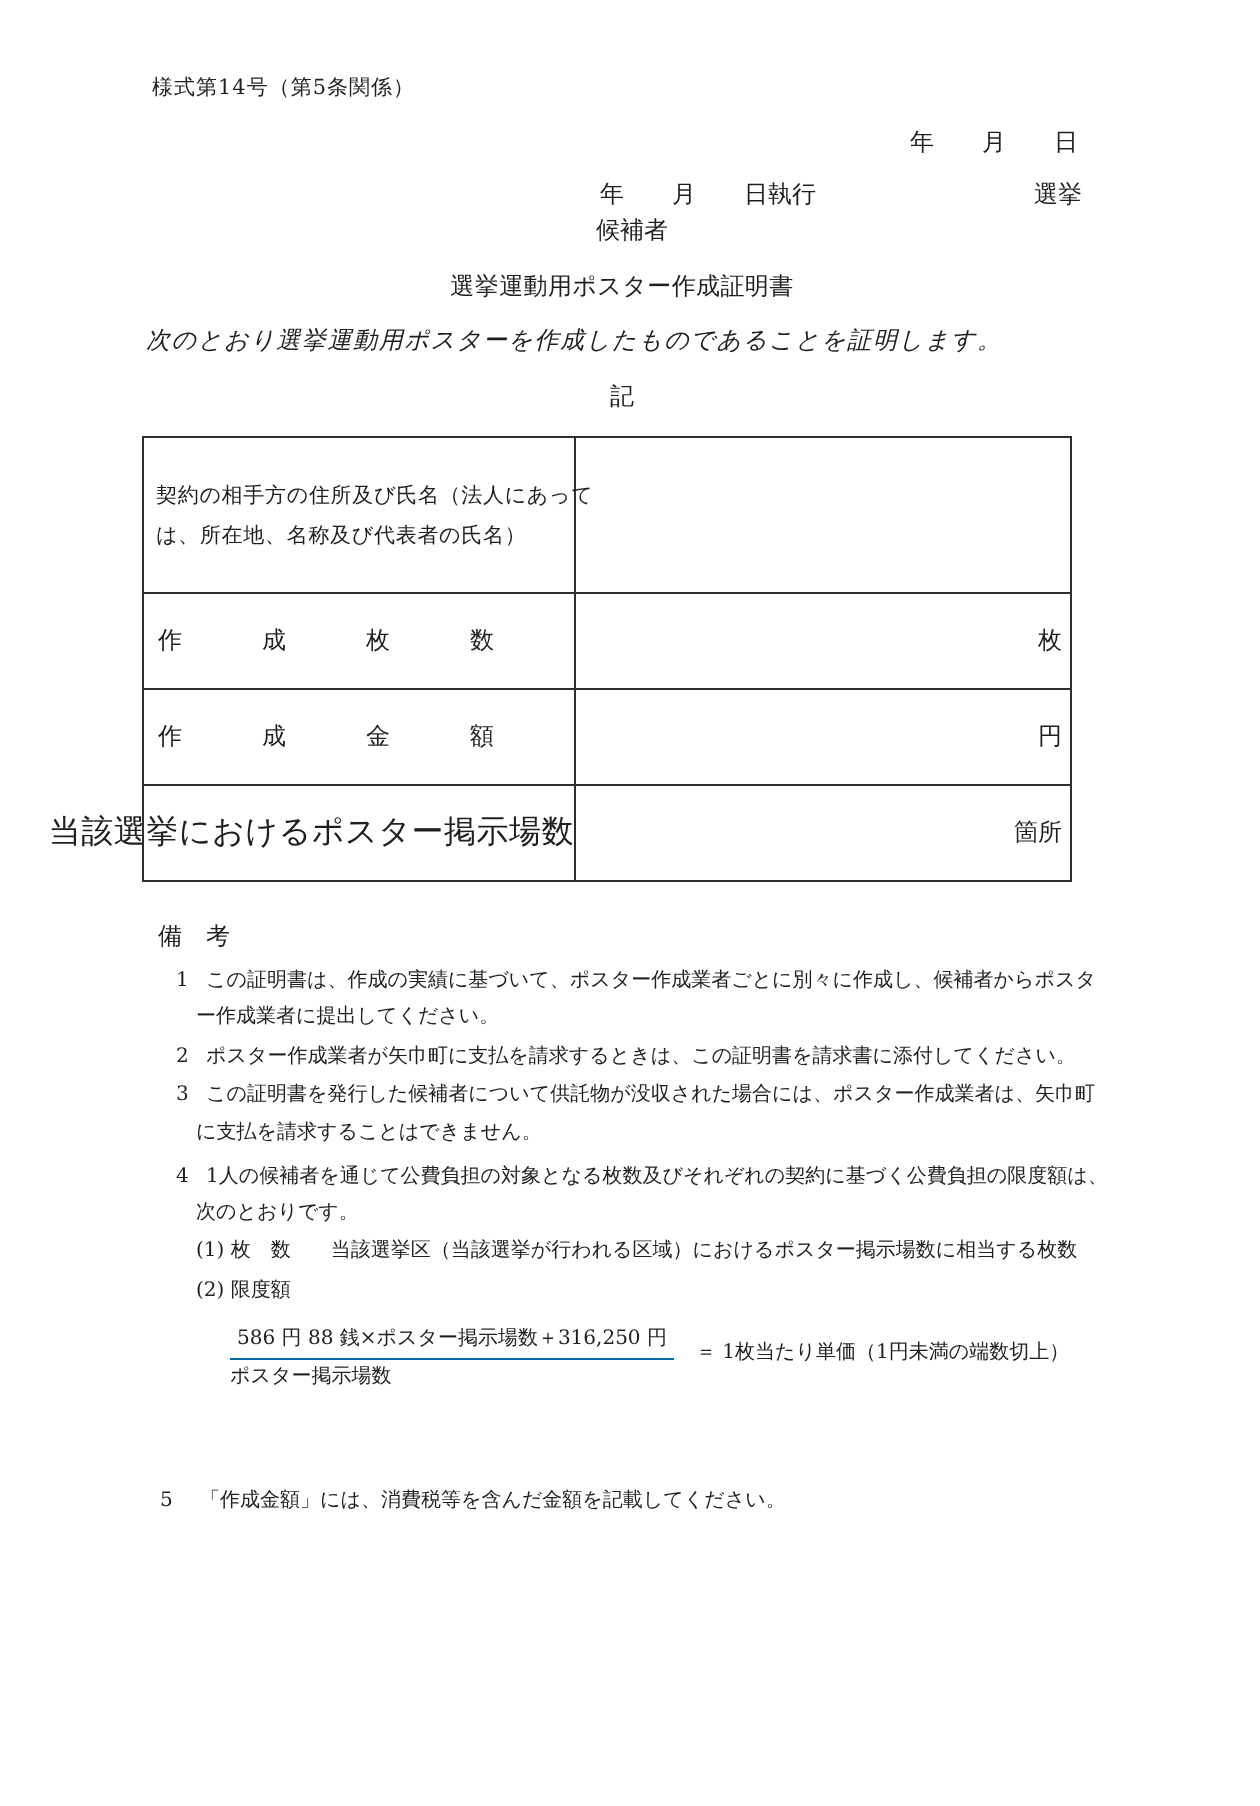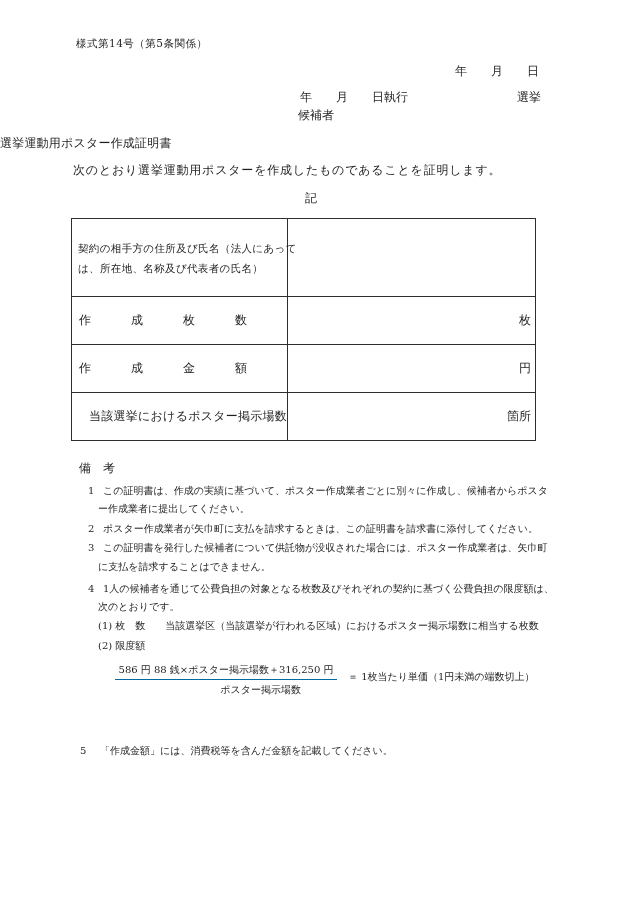--- a/index.html
+++ b/index.html
@@ -11,47 +11,47 @@
     font-family:"DejaVu Serif","Liberation Serif",serif;
     overflow:hidden;
   }
   .abs{position:absolute;white-space:nowrap;}
   .fs12{font-size:12px;line-height:14px;}
   .form-number{left:76px;top:37px;font-size:10.5px;letter-spacing:0.5px;}
   .issue-date{right:83px;top:64px;}
   .exec-date{left:300px;top:90px;}
   .election-word{left:517px;top:90px;}
   .candidate{left:298px;top:108px;}
-  .doc-title{left:0;right:0;top:136px;letter-spacing:0.2px;}
-  .intro{left:73px;top:163px;letter-spacing:0.8px;}
+  .doc-title{left:0;right:0;top:136px;text-align:center;letter-spacing:0.2px;}
+  .intro{left:73px;top:163px;letter-spacing:0.8px;font-style:italic;}
   .record-marker{left:0;right:0;top:191px;text-align:center;}
 
   
   .tbl{position:absolute;left:71px;top:218px;width:463px;border:1px solid #2e2e2e;}
   .trow{display:flex;}
   .trow + .trow{border-top:1px solid #2e2e2e;}
   .tleft{width:216px;border-right:1px solid #2e2e2e;box-sizing:border-box;}
   .tright{flex:1;display:flex;align-items:center;justify-content:flex-end;
           padding-right:4px;font-size:12px;}
   .r1h{height:77px;} .r2h{height:47px;} .r3h{height:47px;} .r4h{height:47px;}
   .partner-label{display:flex;flex-direction:column;justify-content:center;
     padding:0 6px;font-size:10.5px;letter-spacing:0.35px;line-height:20px;white-space:nowrap;}
   .center-cell{display:flex;align-items:center;white-space:nowrap;justify-content:flex-end;}
   .spread{padding-left:31px;letter-spacing:40px;font-size:12px;}
-  .row4-label{padding-left:7px;font-size:12px;letter-spacing:0.25px;}
+  .row4-label{padding-left:7px;font-size:16px;letter-spacing:0.25px;}
 
   
   .rl{position:absolute;font-size:10px;line-height:12px;white-space:nowrap;}
   .remarks-heading{left:79px;top:460px;font-size:12px;}
   .ritem{display:flex;}
   .rnum{width:15px;flex:none;}
   .rnum-wide{width:20px;flex:none;}
   .fraction{position:absolute;left:115px;top:664px;width:222px;font-size:10px;line-height:12px;white-space:nowrap;}
   .fnum{text-align:center;padding-bottom:3px;border-bottom:1px solid #0369a1;}
-  .fden{text-align:right;padding-top:4px;padding-right:36px;}
+  .fden{text-align:left;padding-top:4px;padding-right:36px;font-family:Liberation Mono, monospace;}
 </style>
 </head>
 <body>
 
 <div class="page">
 
   <div class="abs form-number">様式第14号（第5条関係）</div>
   <div class="abs fs12 issue-date">年　　月　　日</div>
   <div class="abs fs12 exec-date">年　　月　　日執行</div>
   <div class="abs fs12 election-word">選挙</div>

